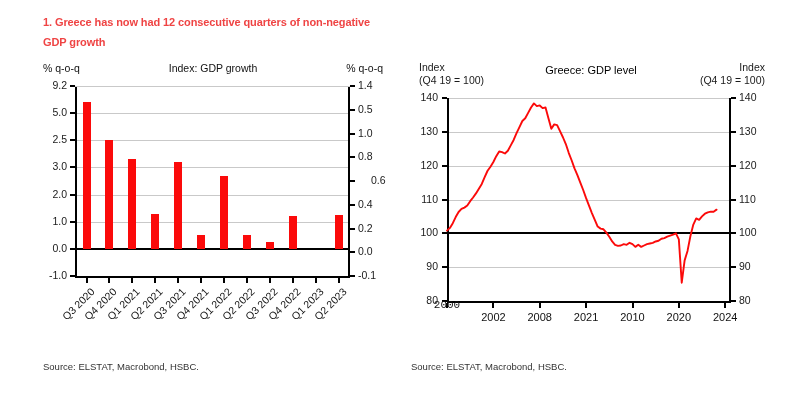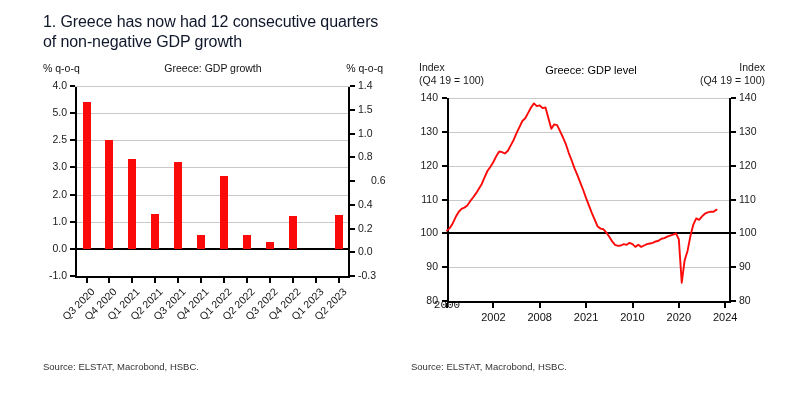--- a/index.html
+++ b/index.html
@@ -28,25 +28,25 @@
     box-sizing: border-box;
   }
   .panel-left  { left: 0; }
   .panel-right { left: 398px; }
 
   .panel-title {
     position: absolute;
     left: 43px;
     top: 12px;
     width: 340px;
-    font-size: 16px;
-    font-weight: normal;
+    font-size: 11px;
+    font-weight: bold;
     line-height: 20px;
     letter-spacing: -0.1px;
-    color: #0f172a;
+    color: #ef4444;
   }
   .panel-right .panel-title { left: 13px; width: 350px; }
 
   .chartbox {
     position: absolute;
     left: 43px;
     top: 62px;
     width: 340px;
     height: 285px;
   }
@@ -145,69 +145,69 @@
 <div class="page">
 
   <div class="panel panel-left">
 
     <div class="panel-title">1. Greece has now had 12 consecutive quarters of non-negative GDP growth</div>
 
     <div class="chartbox">
 
       <div class="hdr-row">
         <div class="hdr-left">% q-o-q</div>
-        <div class="hdr-mid">Greece: GDP growth</div>
+        <div class="hdr-mid">Index: GDP growth</div>
         <div class="hdr-right">% q-o-q</div>
       </div>
 
       <div class="plot-wrap" id="plot1-wrap" style="position:absolute; left:0; top:16px; width:340px; height:270px;">
           <div class="gridline" style="top:35.1px;left:32px;width:275px;"></div>
           <div class="gridline" style="top:62.3px;left:32px;width:275px;"></div>
           <div class="gridline" style="top:89.4px;left:32px;width:275px;"></div>
           <div class="gridline" style="top:116.6px;left:32px;width:275px;"></div>
           <div class="gridline" style="top:143.7px;left:32px;width:275px;"></div>
           <div class="vaxis" style="left:32px;top:8px;height:190px;"></div>
           <div class="vaxis" style="left:305px;top:8px;height:190px;"></div>
           <div class="haxis" style="top:8px;left:32px;width:275px;height:1px;background:#c9c9c9;"></div>
           <div class="zeroline" style="top:169.9px;left:32px;width:275px;"></div>
           <div class="haxis" style="top:198px;left:32px;width:275px;"></div>
           <div class="tick y" style="left:27px;top:7.0px;"></div>
-          <div class="axis-lbl l" style="left:0px;width:24px;top:2.0px;">4.0</div>
+          <div class="axis-lbl l" style="left:0px;width:24px;top:2.0px;">9.2</div>
           <div class="tick y" style="left:27px;top:34.1px;"></div>
           <div class="axis-lbl l" style="left:0px;width:24px;top:29.1px;">5.0</div>
           <div class="tick y" style="left:27px;top:61.3px;"></div>
           <div class="axis-lbl l" style="left:0px;width:24px;top:56.3px;">2.5</div>
           <div class="tick y" style="left:27px;top:88.4px;"></div>
           <div class="axis-lbl l" style="left:0px;width:24px;top:83.4px;">3.0</div>
           <div class="tick y" style="left:27px;top:115.6px;"></div>
           <div class="axis-lbl l" style="left:0px;width:24px;top:110.6px;">2.0</div>
           <div class="tick y" style="left:27px;top:142.7px;"></div>
           <div class="axis-lbl l" style="left:0px;width:24px;top:137.7px;">1.0</div>
           <div class="tick y" style="left:27px;top:169.9px;"></div>
           <div class="axis-lbl l" style="left:0px;width:24px;top:164.9px;">0.0</div>
           <div class="tick y" style="left:27px;top:197.0px;"></div>
           <div class="axis-lbl l" style="left:0px;width:24px;top:192.0px;">-1.0</div>
           <div class="tick y" style="left:307px;top:7.0px;"></div>
           <div class="axis-lbl r" style="left:315px;top:2.0px;">1.4</div>
           <div class="tick y" style="left:307px;top:30.8px;"></div>
-          <div class="axis-lbl r" style="left:315px;top:25.8px;">1.5</div>
+          <div class="axis-lbl r" style="left:315px;top:25.8px;">0.5</div>
           <div class="tick y" style="left:307px;top:54.5px;"></div>
           <div class="axis-lbl r" style="left:315px;top:49.5px;">1.0</div>
           <div class="tick y" style="left:307px;top:78.3px;"></div>
           <div class="axis-lbl r" style="left:315px;top:73.3px;">0.8</div>
           <div class="tick y" style="left:307px;top:102.0px;"></div>
           <div class="axis-lbl r" style="left:328px;top:97.0px;">0.6</div>
           <div class="tick y" style="left:307px;top:125.7px;"></div>
           <div class="axis-lbl r" style="left:315px;top:120.7px;">0.4</div>
           <div class="tick y" style="left:307px;top:149.5px;"></div>
           <div class="axis-lbl r" style="left:315px;top:144.5px;">0.2</div>
           <div class="tick y" style="left:307px;top:173.3px;"></div>
           <div class="axis-lbl r" style="left:315px;top:168.3px;">0.0</div>
           <div class="tick y" style="left:307px;top:197.0px;"></div>
-          <div class="axis-lbl r" style="left:315px;top:192.0px;">-0.3</div>
+          <div class="axis-lbl r" style="left:315px;top:192.0px;">-0.1</div>
           <div class="bar" style="left:39.5px;top:24.3px;width:8px;height:146.6px;"></div>
           <div class="tick x" style="left:42.5px;top:200px;"></div>
           <div class="xcat" style="left:-10.5px;top:208px;width:56px;">Q3 2020</div>
           <div class="bar" style="left:62.4px;top:62.3px;width:8px;height:108.6px;"></div>
           <div class="tick x" style="left:65.4px;top:200px;"></div>
           <div class="xcat" style="left:12.4px;top:208px;width:56px;">Q4 2020</div>
           <div class="bar" style="left:85.3px;top:81.3px;width:8px;height:89.6px;"></div>
           <div class="tick x" style="left:88.3px;top:200px;"></div>
           <div class="xcat" style="left:35.3px;top:208px;width:56px;">Q1 2021</div>
           <div class="bar" style="left:108.2px;top:135.6px;width:8px;height:35.3px;"></div>

